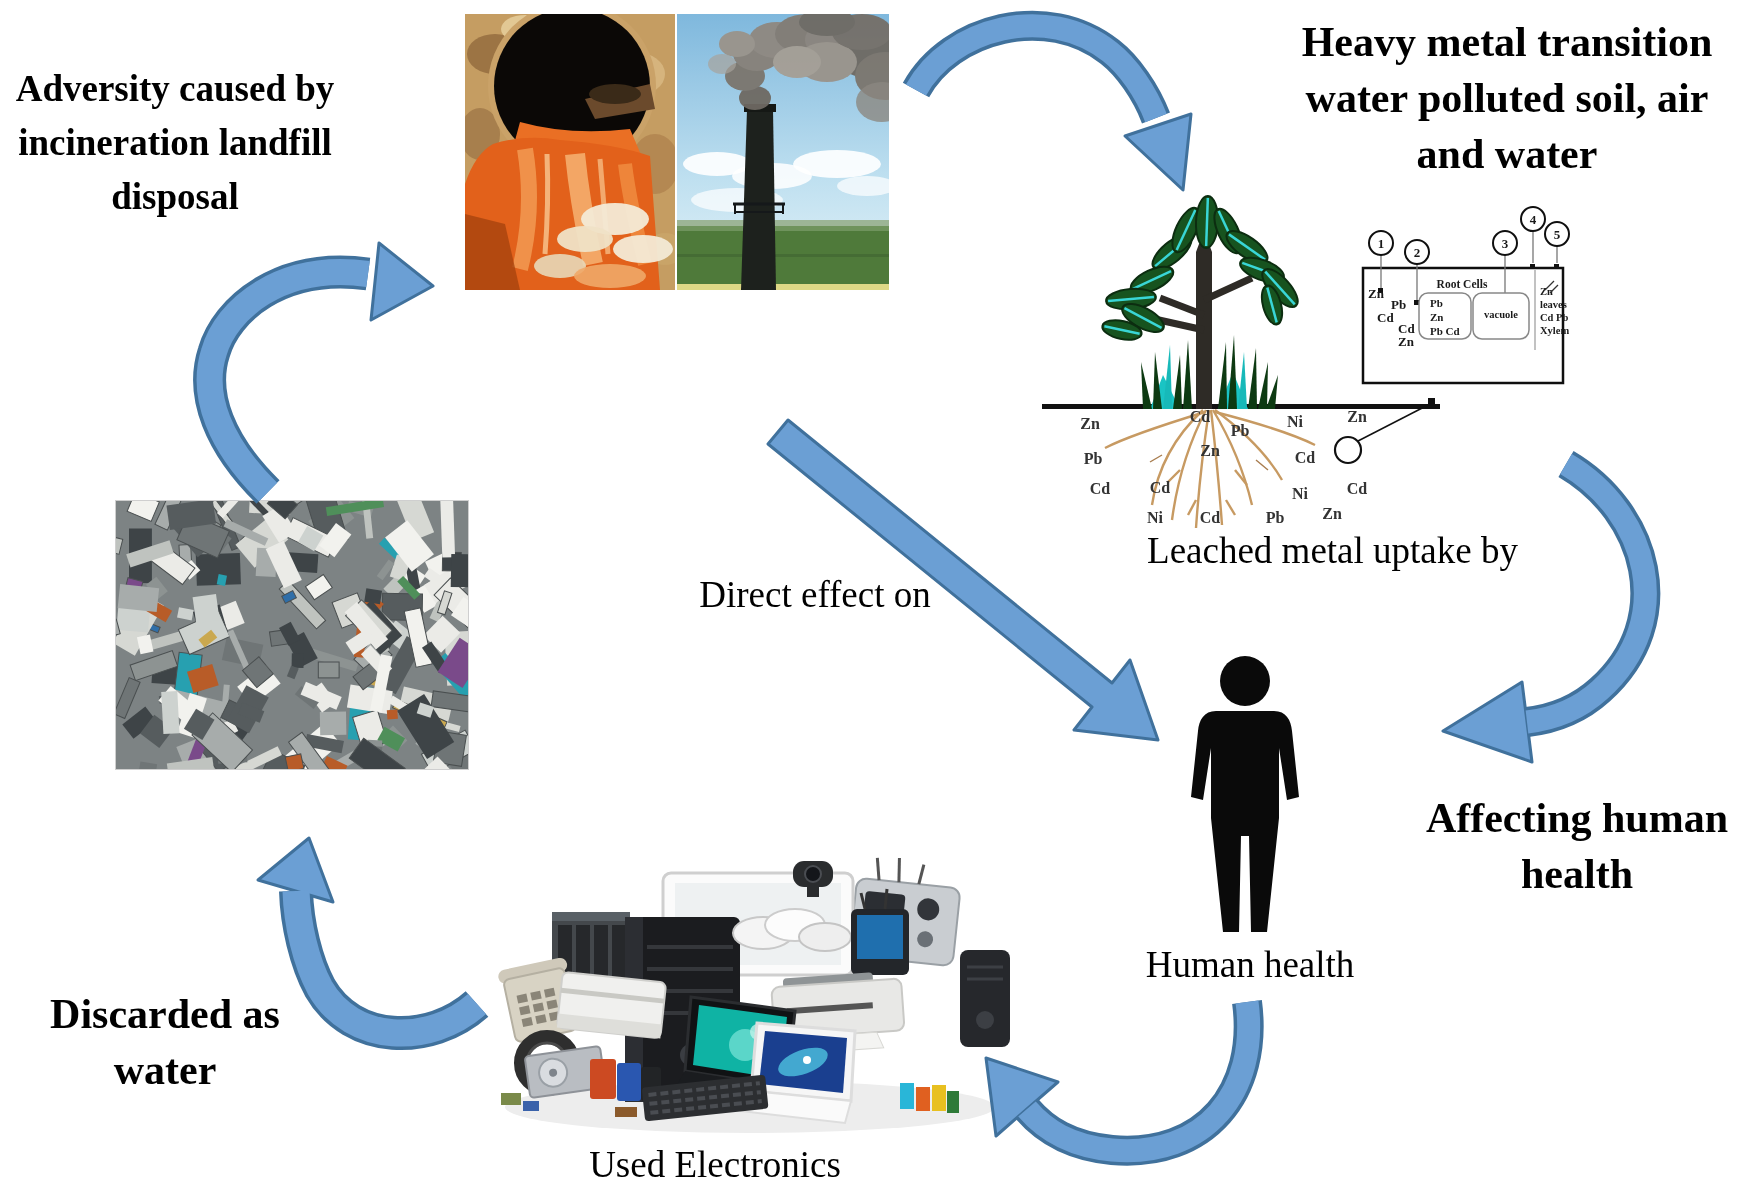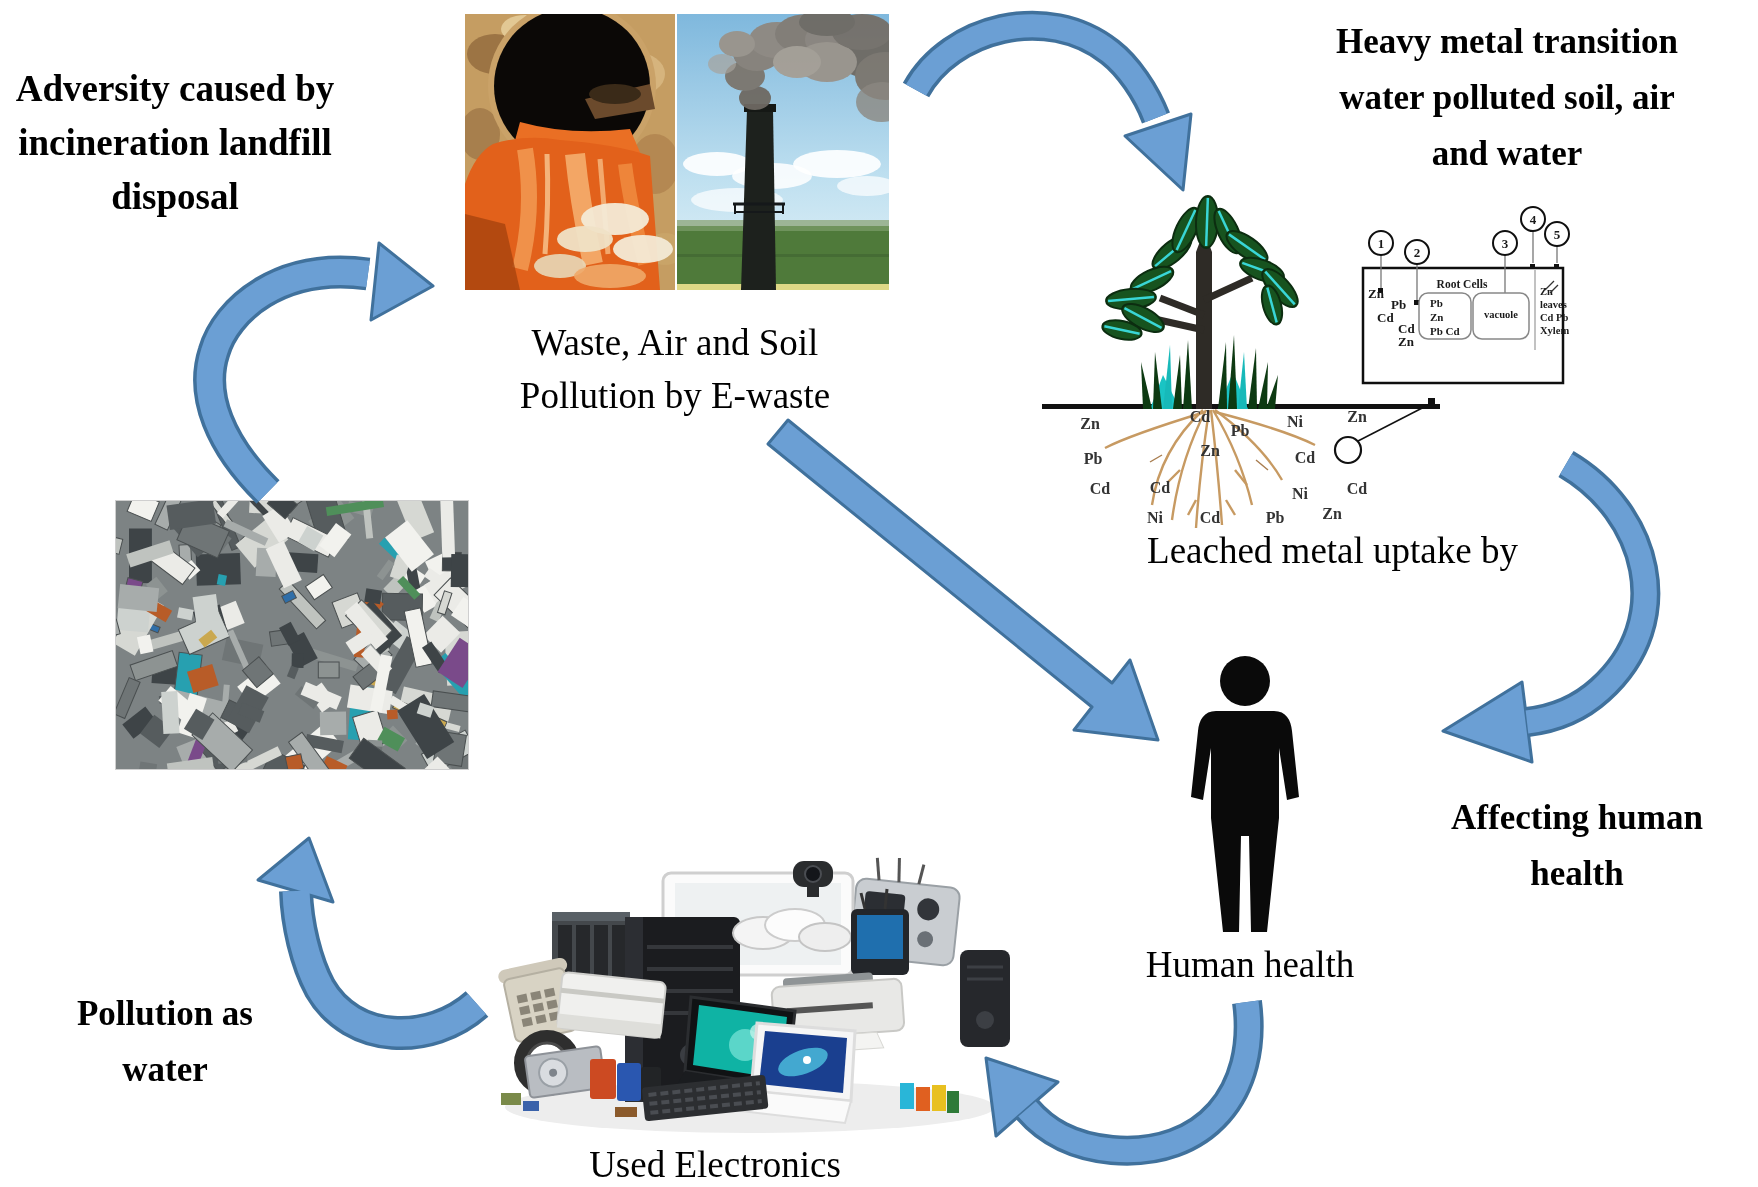--- a/index.html
+++ b/index.html
@@ -1,20 +1,20 @@
 <!DOCTYPE html>
 <html style="--arrow-fill: #6B9FD4; --arrow-stroke: #40719C;"><head>
 <meta charset="utf-8">
 <style>
   html,body{margin:0;padding:0;background:#fff;}
   #canvas{position:relative;width:1758px;height:1187px;background:#fff;overflow:hidden;
           font-family:"Liberation Serif","DejaVu Serif",serif;color:#000;}
   .tb{position:absolute;text-align:center;line-height:1.42;}
   .tb.bold{font-weight:bold;}
-  .h38{font-size:35px;line-height:56px;}
+  .h38{font-size:42px;line-height:56px;}
   .h37{font-size:37px;line-height:54px;}
   .c37{font-size:37px;line-height:53px;}
   .photo{position:absolute;overflow:hidden;}
   .photo svg{display:block;}
   #overlay{position:absolute;left:0;top:0;width:1758px;height:1187px;}
   .abody-d{fill:none;stroke:var(--arrow-stroke);}
   .abody-l{fill:none;stroke:var(--arrow-fill);}
   .ahead{fill:var(--arrow-fill);stroke:var(--arrow-stroke);stroke-width:3;stroke-linejoin:round;}
   .soilmetal{font-family:"Liberation Serif",serif;font-weight:bold;font-size:16px;fill:#333;text-anchor:middle;}
   .boxtxt{font-family:"Liberation Serif",serif;font-weight:bold;fill:#1a1a1a;}
@@ -23,47 +23,44 @@
 <body>
 
 <div id="canvas">
 
   <div class="tb bold h37" style="left:-5px;top:62px;width:360px;">
     <div>Adversity caused by</div>
     <div>incineration landfill</div>
     <div>disposal</div>
   </div>
 
-  <div class="tb c37" style="left:455px;top:316px;width:440px;">
-    <div>Waste, Air and Soil</div>
-    <div>Pollution by E-waste</div>
-  </div>
 
   <div class="tb bold h38" style="left:1268px;top:14px;width:478px;">
     <div>Heavy metal transition</div>
     <div>water polluted soil, air</div>
     <div>and water</div>
   </div>
 
   <div class="tb c37" style="left:1095px;top:524px;width:475px;">
     <div>Leached metal uptake by</div>
   </div>
 
   <div class="tb c37" style="left:600px;top:568px;width:430px;">
+    <div>Direct effect on</div>
   </div>
 
   <div class="tb c37" style="left:1100px;top:938px;width:300px;">Human health</div>
 
   <div class="tb bold h38" style="left:1396px;top:790px;width:362px;">
     <div>Affecting human</div>
     <div>health</div>
   </div>
 
   <div class="tb bold h38" style="left:0px;top:986px;width:330px;">
-    <div>Pollution as</div>
+    <div>Discarded as</div>
     <div>water</div>
   </div>
 
 
   <div class="tb c37" style="left:490px;top:1138px;width:450px;">Used Electronics</div>
 
   <div class="photo" style="left:465px;top:14px;width:210px;height:276px;">
     <svg width="210" height="276" viewBox="0 0 210 276">
       <rect x="0" y="0" width="210" height="276" fill="#c59d62"></rect>
       <ellipse cx="30" cy="40" rx="28" ry="20" fill="#8a6238" opacity="0.7"></ellipse>

